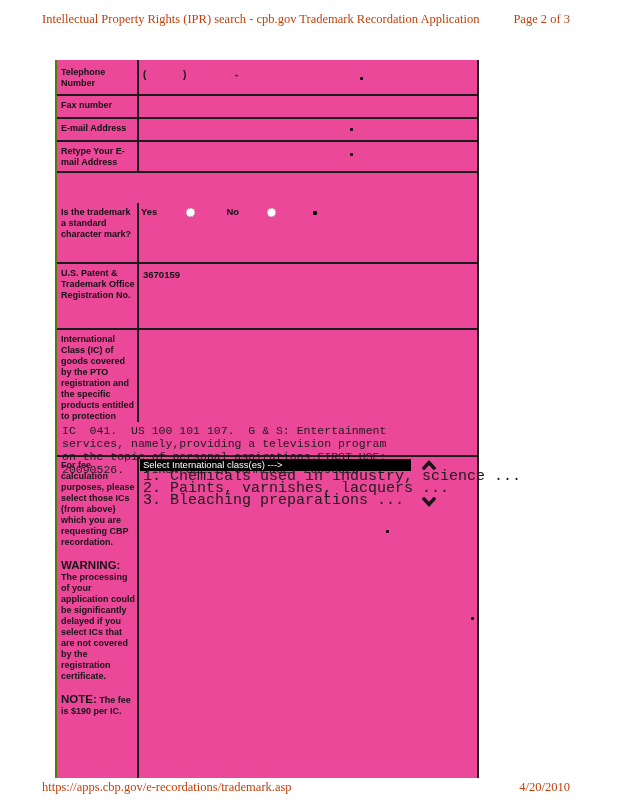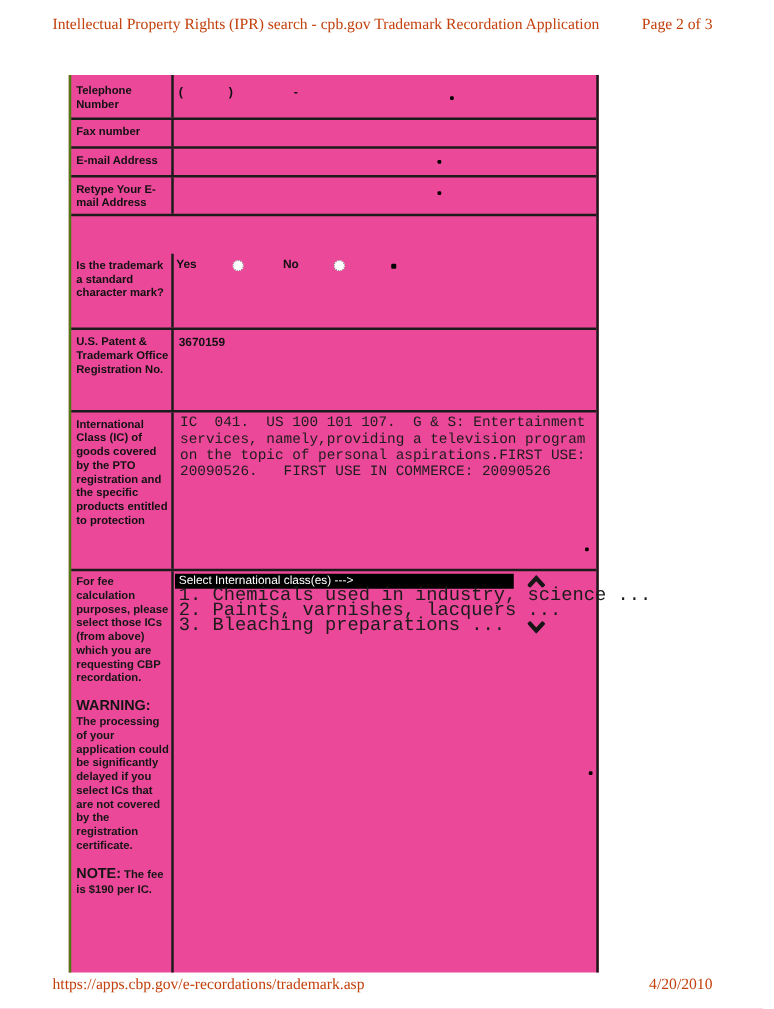--- a/index.html
+++ b/index.html
@@ -16,21 +16,21 @@
   .print-bar.top{top:12px;}
   .print-bar.bottom{top:780px;}
   
   .doc-table{
     position:absolute;left:55px;top:60px;width:424px;box-sizing:border-box;
     border-left:2px solid #4d7c0f;border-right:2px solid #1b1b1b;background:#ec4899;
   }
   .row{display:flex;box-sizing:border-box;border-bottom:2px solid #1b1b1b;}
   .row:last-child{border-bottom:none;}
   .r1{height:36px;} .r2{height:23px;} .r3{height:23px;} .r4{height:31px;}
-  .r5{height:61px;margin-top:30px;} .r6{height:66px;} .r7{height:127px;} .r8{height:321px;}
+  .r5{height:61px;margin-top:30px;} .r6{height:66px;} .r7{height:127px;flex-direction:column;} .r8{height:321px;}
   .cell{box-sizing:border-box;}
   .label{
     width:82px;border-right:2px solid #1b1b1b;padding:4px 2px 0 4px;
     font-size:9px;line-height:11px;font-weight:bold;color:#111;
   }
   .r1 .label{padding-top:7px;}
   .value{width:338px;position:relative;font-size:9px;color:#111;}
   .ph{position:absolute;top:9px;font-size:10px;font-weight:bold;}
   .dot{position:absolute;width:3px;height:3px;border-radius:1px;background:#000;}
   

